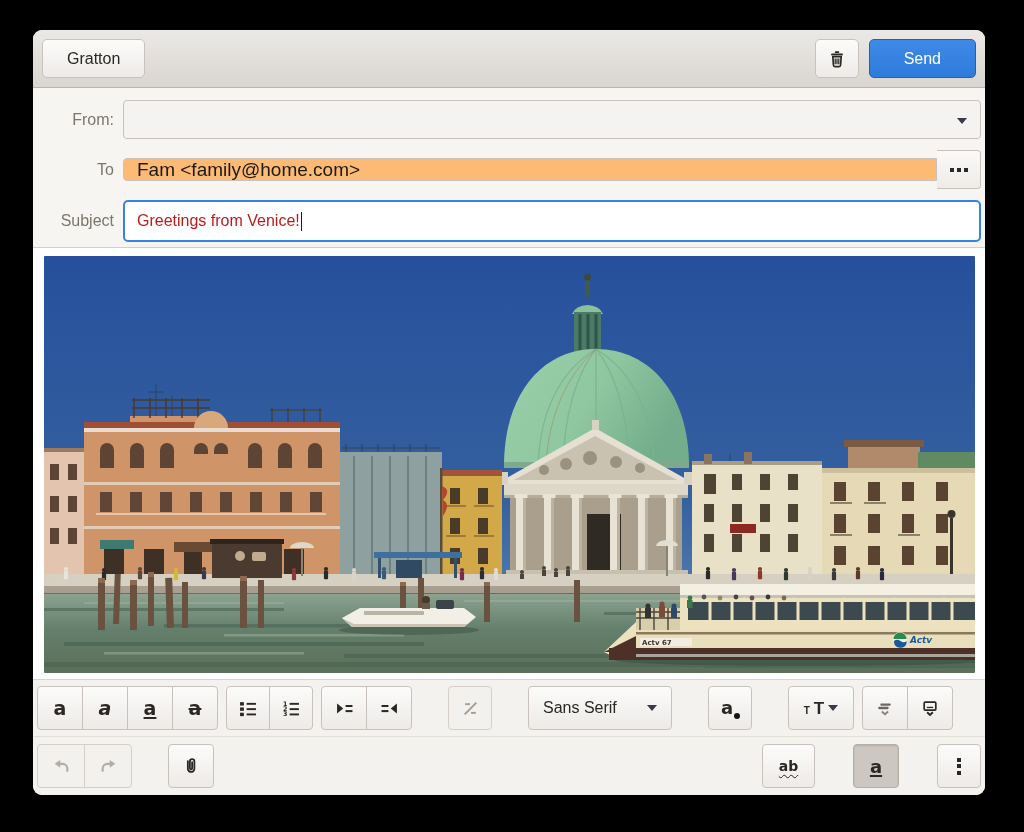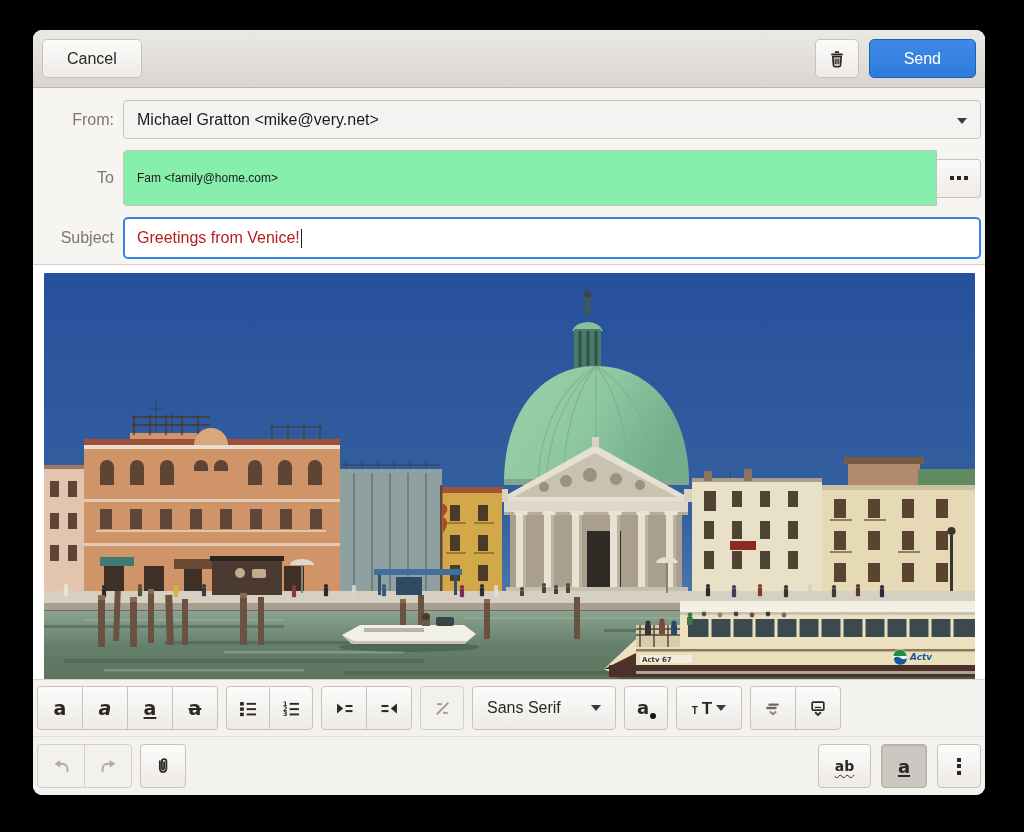--- a/index.html
+++ b/index.html
@@ -48,22 +48,22 @@
     border:1px solid #c9c2bb; border-radius:4px;
     display:flex; align-items:center; padding:0 30px 0 13px;
     font-size:16px; color:#1c1a17; grid-column:2 / 4;
   }
   .combo .arrow-down {
     position:absolute; right:13px; top:17px; width:0; height:0;
     border-left:5px solid transparent; border-right:5px solid transparent;
     border-top:6px solid #3d3846;
   }
   .entry {
-    height:56px; background:#86efac; border:1px solid #c9c2bb; border-radius:4px 0 0 4px;
-    display:flex; align-items:center; padding:0 13px; font-size:12px; color:#1c1a17;
+    height:23px; background:#fdba74; border:1px solid #c9c2bb; border-radius:4px 0 0 4px;
+    display:flex; align-items:center; padding:0 13px; font-size:19px; color:#1c1a17;
   }
   .more-btn {
     width:44px; height:39px; border:1px solid #c9c2bb; border-left:none;
     border-radius:0 4px 4px 0; background:linear-gradient(#fbfaf9,#eeebe8);
     display:flex; align-items:center; justify-content:center; gap:3px;
   }
   .more-btn i { width:4px; height:4px; background:#2b2722; display:block; }
   .subject-entry {
     grid-column:2 / 4; height:42px; background:#fff;
     border:2px solid #3584e4; border-radius:5px;
@@ -83,21 +83,21 @@
   .fmt-toolbar { border-bottom:1px solid #e2ded8; border-top:1px solid #d8d3cd; }
   .linked { display:flex; }
   .linked .tbtn { border-radius:0; margin-left:-1px; }
   .linked .tbtn:first-child { border-radius:4px 0 0 4px; margin-left:0; }
   .linked .tbtn:last-child { border-radius:0 4px 4px 0; }
   .tbtn {
     width:46px; height:44px;
     background:linear-gradient(#fcfcfb,#edeae7);
     border:1px solid #c9c2bb; border-radius:4px;
     display:flex; align-items:center; justify-content:center;
-    color:#2b2722; position:relative;
+    color:#2b2722; position:relative;margin-left:28px;
   }
   .tbtn.narrow { width:44px; }
   .tbtn.disabled { background:#f3f1ee; border-color:#d5cfc8; color:#b3ada6; }
   .tbtn.pressed { background:#cdc7c1; border-color:#b5aea7; box-shadow:inset 0 1px 2px rgba(0,0,0,.12); }
   .glyph { font-family:"DejaVu Sans",sans-serif; font-size:19px; font-weight:700; line-height:1; }
   .glyph.italic { font-style:italic; font-weight:600; }
   .glyph.uline { text-decoration:underline; text-decoration-thickness:2px; text-underline-offset:2px; font-weight:600; }
   .glyph.strike { text-decoration:line-through; text-decoration-thickness:2px; font-weight:600; }
   .font-btn { width:144px; justify-content:space-between; padding:0 14px; font-size:16px; color:#2b2722; }
   .tri-down { width:0; height:0; border-left:5px solid transparent; border-right:5px solid transparent; border-top:6px solid #3d3846; }
@@ -115,40 +115,39 @@
   .right-cluster { display:flex; gap:10px; margin-left:auto; }
   .ico { display:block; }
 </style>
 </head>
 <body>
 
 <div class="stage">
   <div class="window">
 
     <div class="headerbar">
-      <div class="btn cancel-btn">Cancel</div>
+      <div class="btn cancel-btn">Gratton</div>
       <div class="spacer"></div>
       <div class="btn trash-btn">
         <svg class="ico" width="18" height="18" viewBox="0 0 16 16">
           <rect x="6.1" y="1" width="3.8" height="1.7" rx="0.5" fill="#2b2722"></rect>
           <rect x="2.8" y="3.1" width="10.4" height="1.7" rx="0.5" fill="#2b2722"></rect>
           <path d="M4.3 6 h7.4 l-.55 7.6 a1.3 1.3 0 0 1 -1.3 1.2 H6.15 a1.3 1.3 0 0 1 -1.3 -1.2 Z" fill="none" stroke="#2b2722" stroke-width="1.5"></path>
           <line x1="6.4" y1="7.6" x2="6.4" y2="12.6" stroke="#2b2722" stroke-width="1.1"></line>
           <line x1="8" y1="7.6" x2="8" y2="12.6" stroke="#2b2722" stroke-width="1.1"></line>
           <line x1="9.6" y1="7.6" x2="9.6" y2="12.6" stroke="#2b2722" stroke-width="1.1"></line>
         </svg>
       </div>
       <div class="btn send-btn">Send</div>
     </div>
 
     <div class="envelope">
       <div class="env-row">
         <div class="env-label">From:</div>
         <div class="combo">
-          <span>Michael Gratton &lt;mike@very.net&gt;</span>
           <span class="arrow-down"></span>
         </div>
       </div>
       <div class="env-row">
         <div class="env-label">To</div>
         <div class="entry">
           <span>Fam &lt;family@home.com&gt;</span>
         </div>
         <div class="more-btn">
           <span style="display:flex;gap:3px;">

